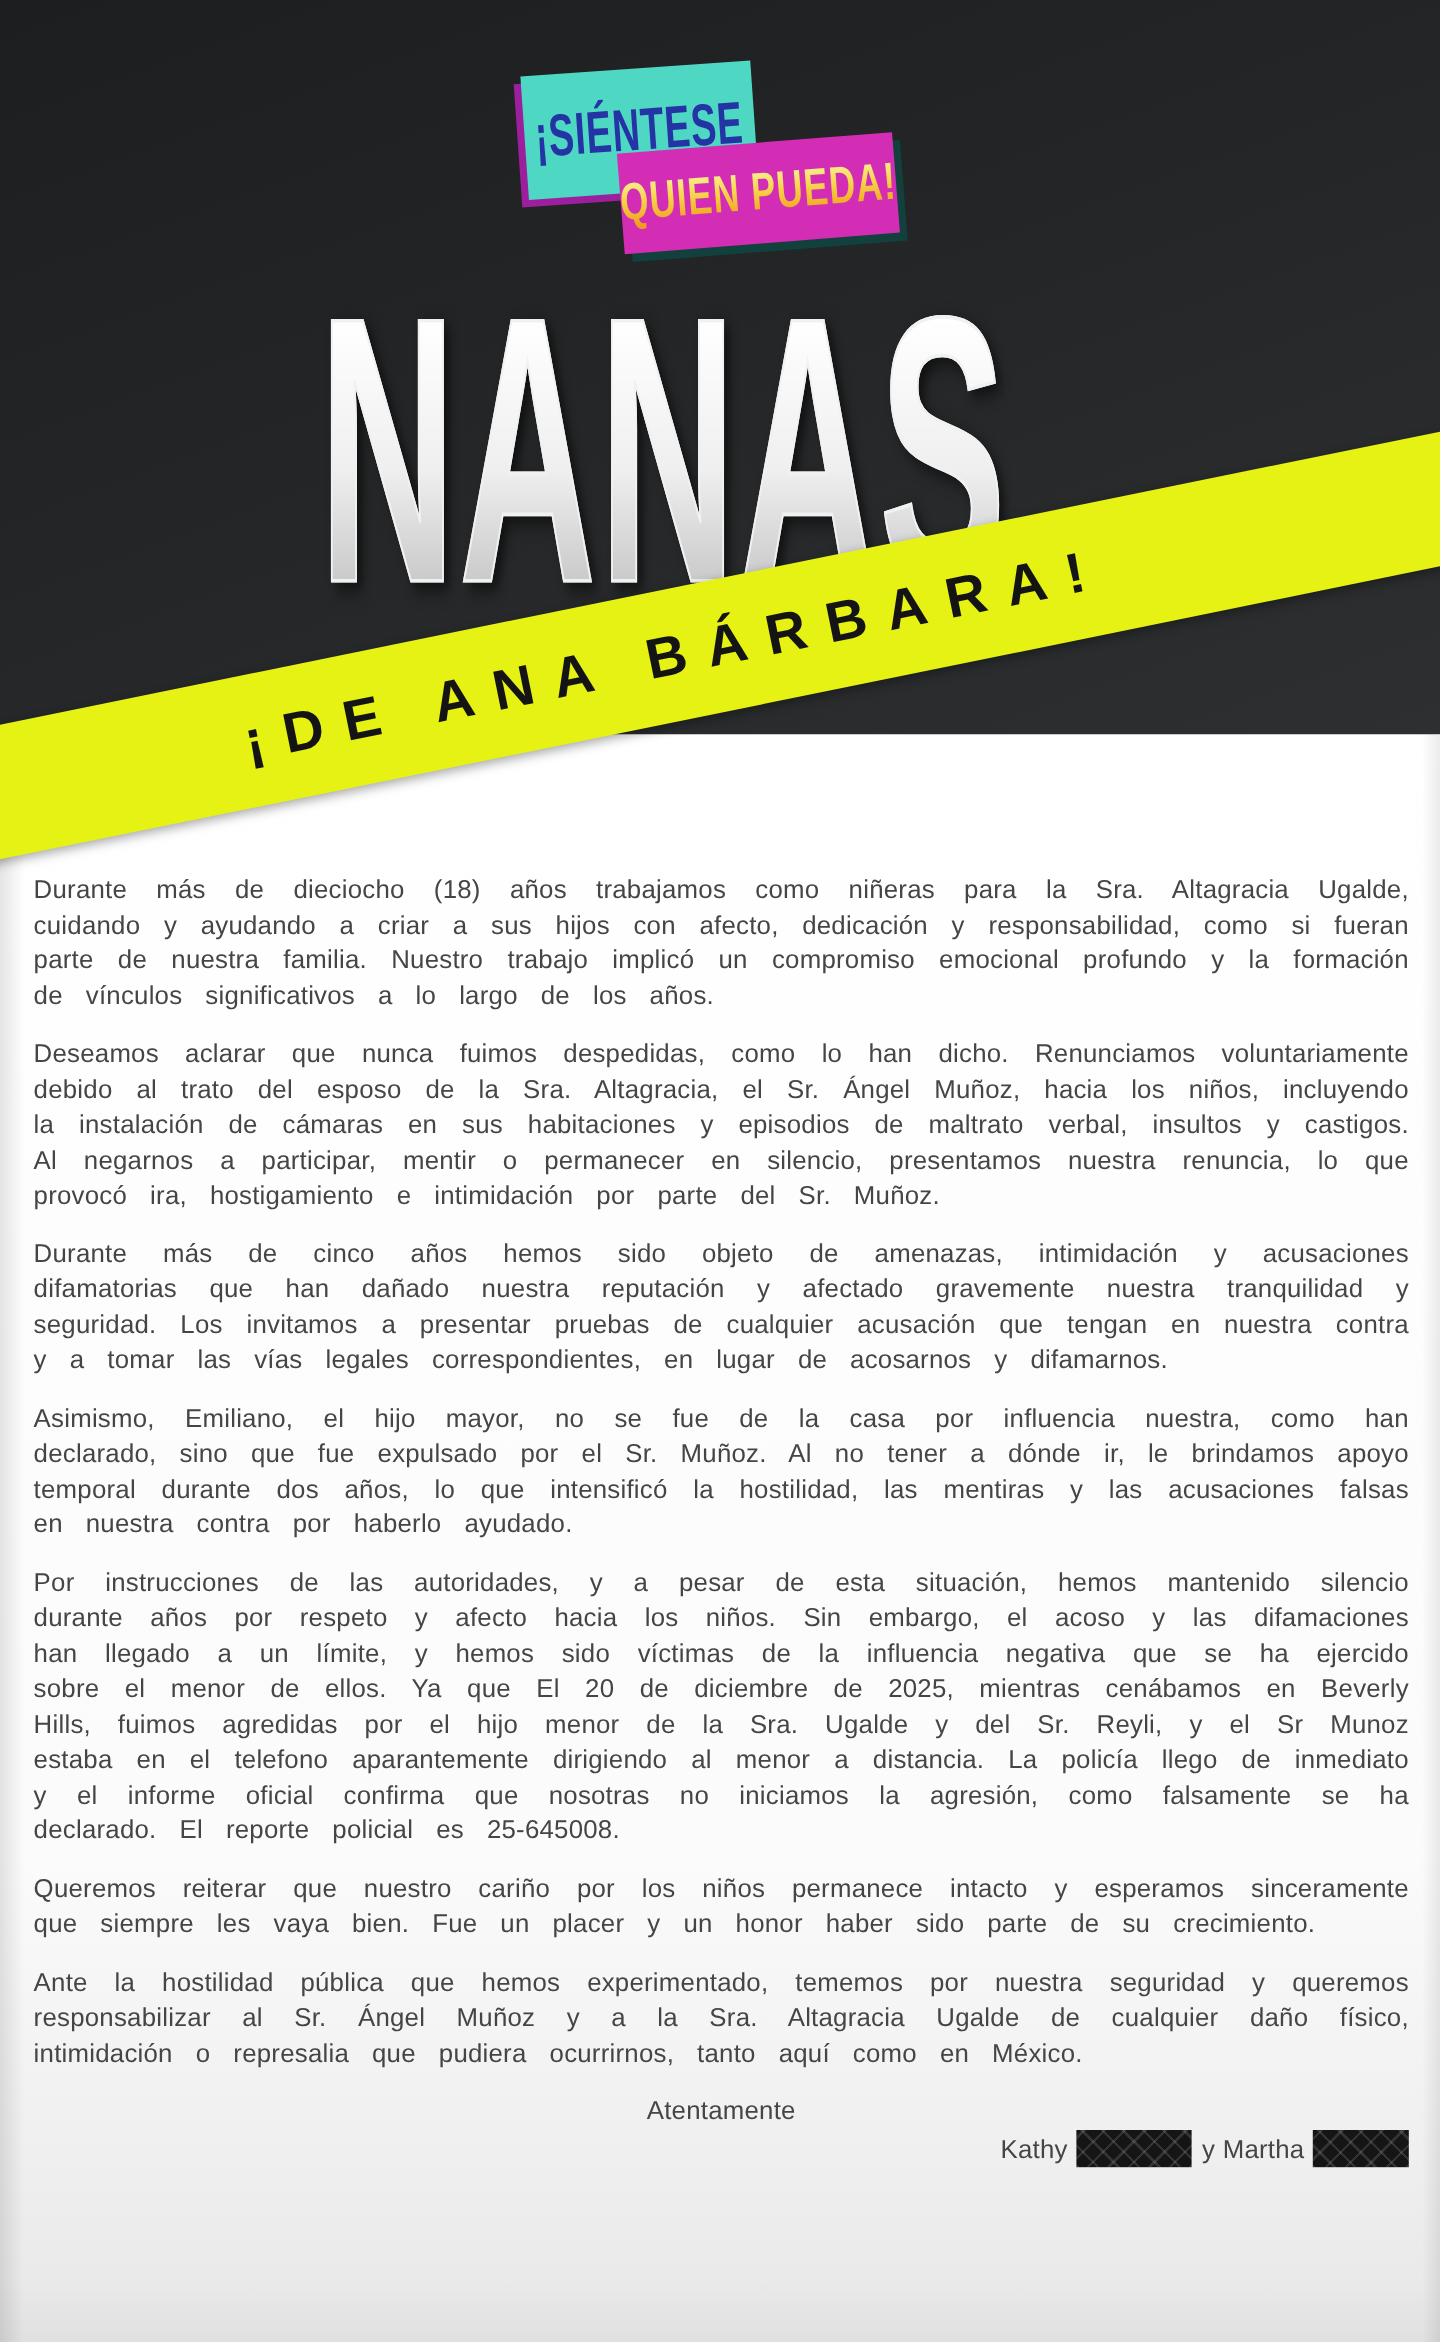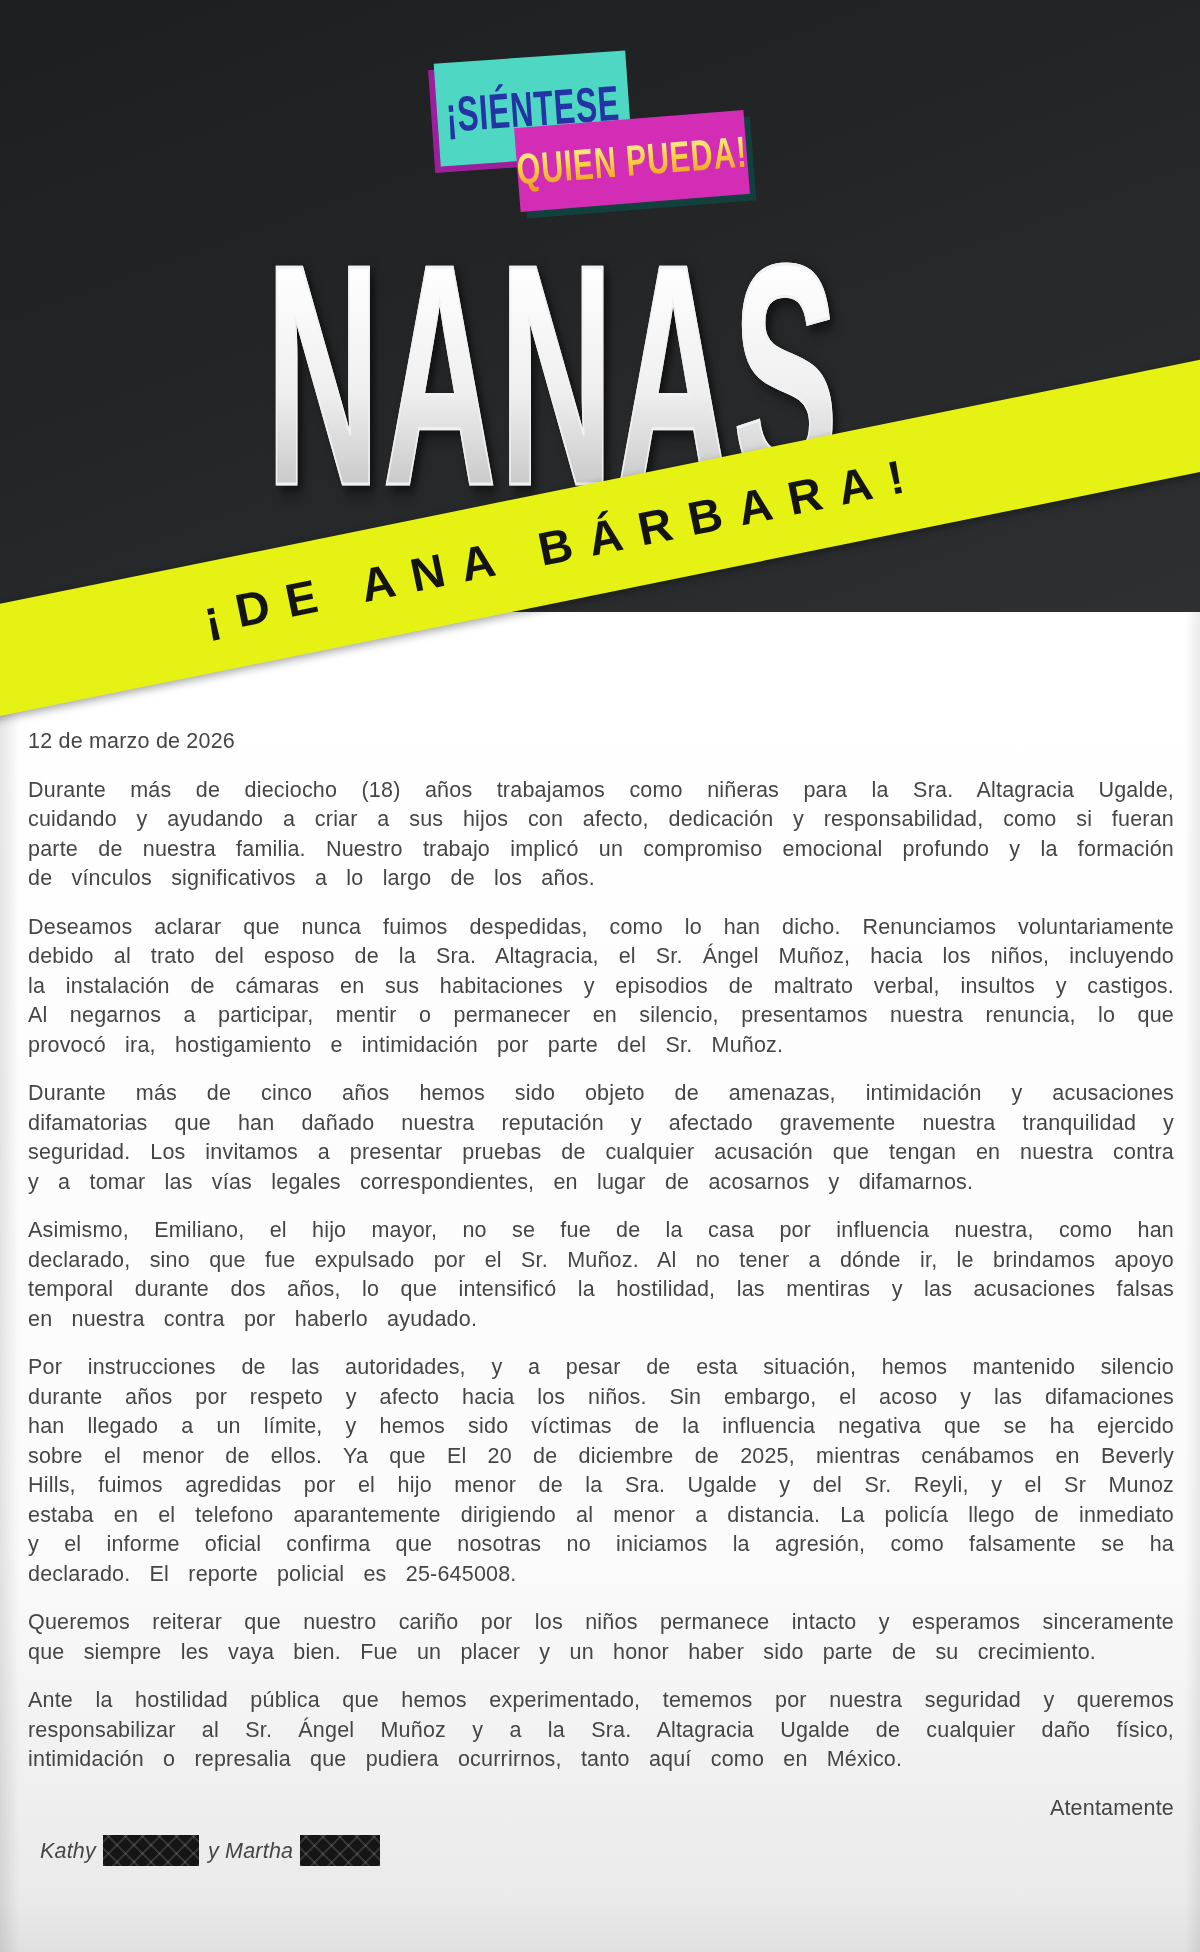--- a/index.html
+++ b/index.html
@@ -56,22 +56,22 @@
   }
   
   .page{
     position:absolute;left:0;top:612px;width:1200px;height:1340px;box-sizing:border-box;
     padding:115px 26px 0 28px;
     background:linear-gradient(180deg,#ffffff 0%,#fbfbfb 70%,#eaeaea 96%,#e0e0e0 100%);
     color:#454545;font-size:21.5px;line-height:29.5px;z-index:1;
   }
   .page p{margin:0 0 19px;text-align:justify;word-spacing:13px;letter-spacing:.2px;}
   .page p.plain{text-align:left;word-spacing:normal;}
-  .page p.closing{margin:0;text-align:right;word-spacing:normal;}
-  .page p.sig{margin:12px;text-align:left;word-spacing:normal;white-space:nowrap;font-style:italic;}
+  .page p.closing{margin:0;text-align:center;word-spacing:normal;}
+  .page p.sig{margin:0;text-align:right;word-spacing:normal;white-space:nowrap;}
   .redact{
     display:inline-block;height:31px;vertical-align:-8px;margin:0 9px 0 7px;
     background-color:#151515;
     background-image:
       repeating-linear-gradient(45deg,rgba(255,255,255,.13) 0 2px,transparent 2px 12px),
       repeating-linear-gradient(-45deg,rgba(255,255,255,.13) 0 2px,transparent 2px 12px);
   }
   .redact-1{width:96px;}
   .redact-2{width:80px;margin-right:0;}
   
@@ -95,21 +95,20 @@
       <span class="logo-text">¡SIÉNTESE</span>
     </div>
     <div class="logo-box logo-magenta">
       <span class="logo-text">QUIEN PUEDA!</span>
     </div>
 
     <div class="nanas">NANAS</div>
   </div>
 
   <div class="page">
-    <p class="plain">12 de marzo de 2026</p>
     <p>Durante más de dieciocho (18) años trabajamos como niñeras para la Sra. Altagracia Ugalde, cuidando y ayudando a criar a sus hijos con afecto, dedicación y responsabilidad, como si fueran parte de nuestra familia. Nuestro trabajo implicó un compromiso emocional profundo y la formación de vínculos significativos a lo largo de los años.</p>
     <p>Deseamos aclarar que nunca fuimos despedidas, como lo han dicho. Renunciamos voluntariamente debido al trato del esposo de la Sra. Altagracia, el Sr. Ángel Muñoz, hacia los niños, incluyendo la instalación de cámaras en sus habitaciones y episodios de maltrato verbal, insultos y castigos. Al negarnos a participar, mentir o permanecer en silencio, presentamos nuestra renuncia, lo que provocó ira, hostigamiento e intimidación por parte del Sr. Muñoz.</p>
     <p>Durante más de cinco años hemos sido objeto de amenazas, intimidación y acusaciones difamatorias que han dañado nuestra reputación y afectado gravemente nuestra tranquilidad y seguridad. Los invitamos a presentar pruebas de cualquier acusación que tengan en nuestra contra y a tomar las vías legales correspondientes, en lugar de acosarnos y difamarnos.</p>
     <p>Asimismo, Emiliano, el hijo mayor, no se fue de la casa por influencia nuestra, como han declarado, sino que fue expulsado por el Sr. Muñoz. Al no tener a dónde ir, le brindamos apoyo temporal durante dos años, lo que intensificó la hostilidad, las mentiras y las acusaciones falsas en nuestra contra por haberlo ayudado.</p>
     <p>Por instrucciones de las autoridades, y a pesar de esta situación, hemos mantenido silencio durante años por respeto y afecto hacia los niños. Sin embargo, el acoso y las difamaciones han llegado a un límite, y hemos sido víctimas de la influencia negativa que se ha ejercido sobre el menor de ellos. Ya que El 20 de diciembre de 2025, mientras cenábamos en Beverly Hills, fuimos agredidas por el hijo menor de la Sra. Ugalde y del Sr. Reyli, y el Sr Munoz estaba en el telefono aparantemente dirigiendo al menor a distancia. La policía llego de inmediato y el informe oficial confirma que nosotras no iniciamos la agresión, como falsamente se ha declarado. El reporte policial es 25-645008.</p>
     <p>Queremos reiterar que nuestro cariño por los niños permanece intacto y esperamos sinceramente que siempre les vaya bien. Fue un placer y un honor haber sido parte de su crecimiento.</p>
     <p>Ante la hostilidad pública que hemos experimentado, tememos por nuestra seguridad y queremos responsabilizar al Sr. Ángel Muñoz y a la Sra. Altagracia Ugalde de cualquier daño físico, intimidación o represalia que pudiera ocurrirnos, tanto aquí como en México.</p>
     <p class="closing">Atentamente</p>
     <p class="sig"><span>Kathy</span><span class="redact redact-1"></span><span>y Martha</span><span class="redact redact-2"></span></p>
   </div>

